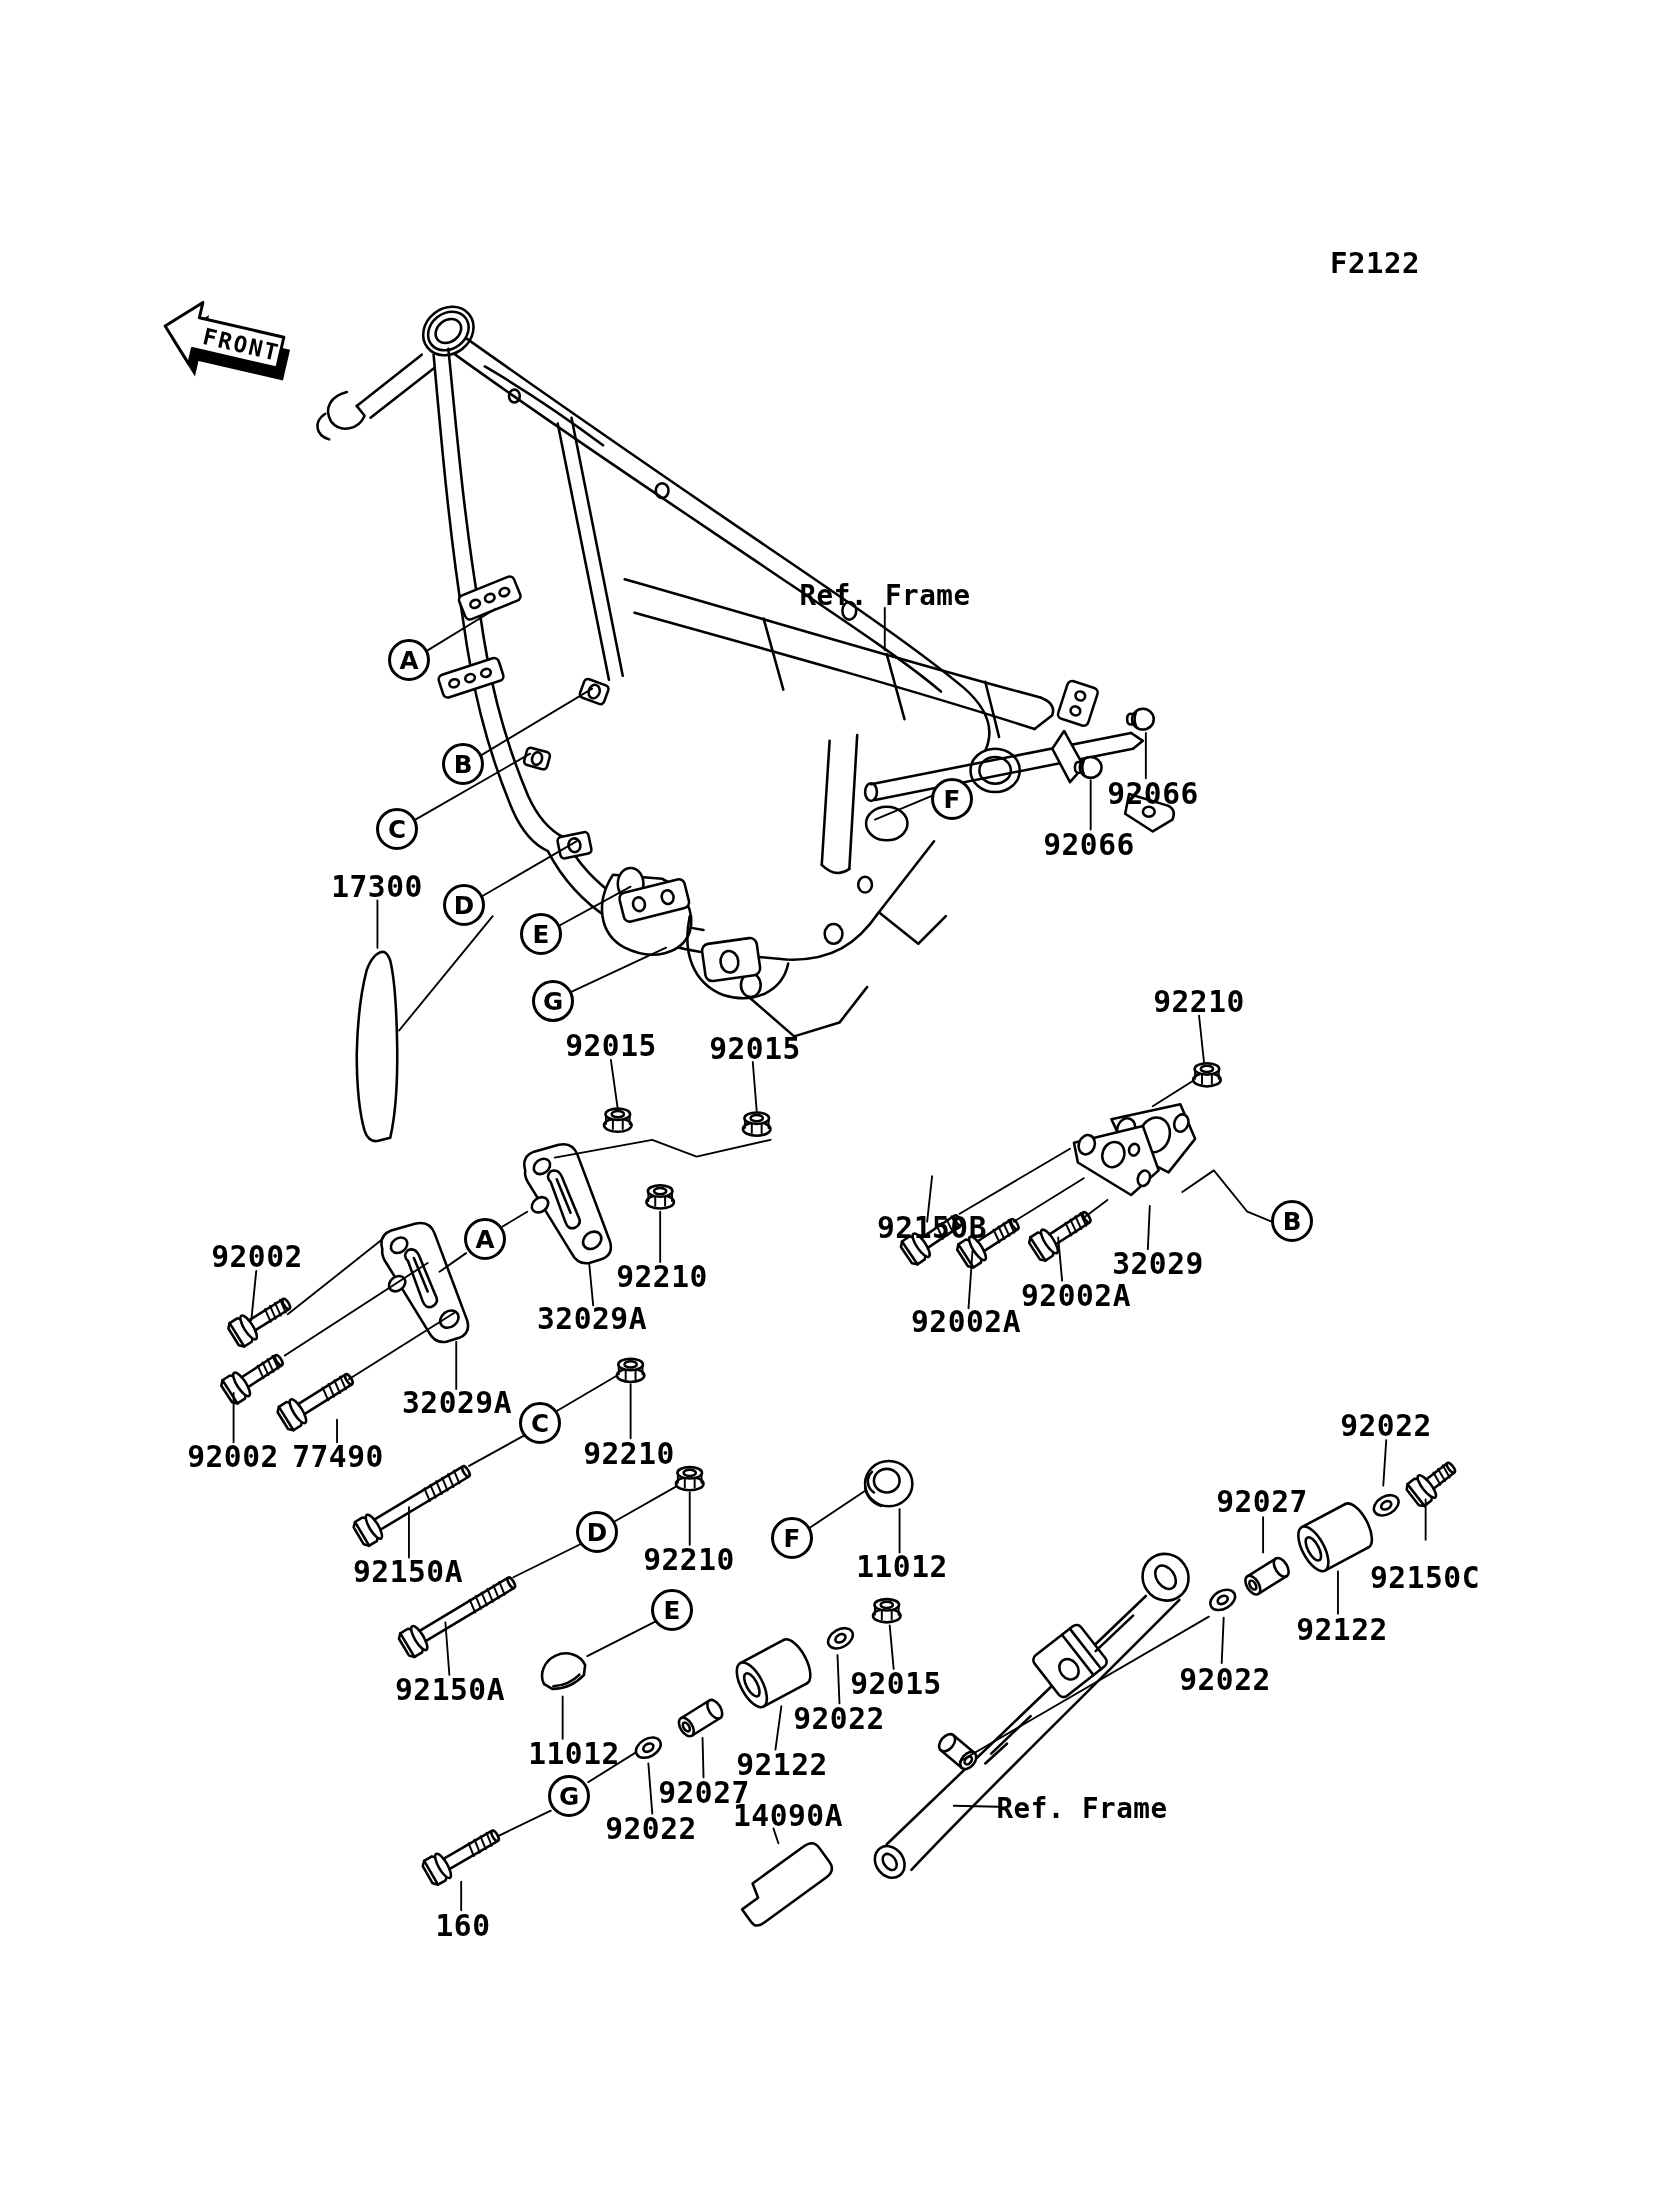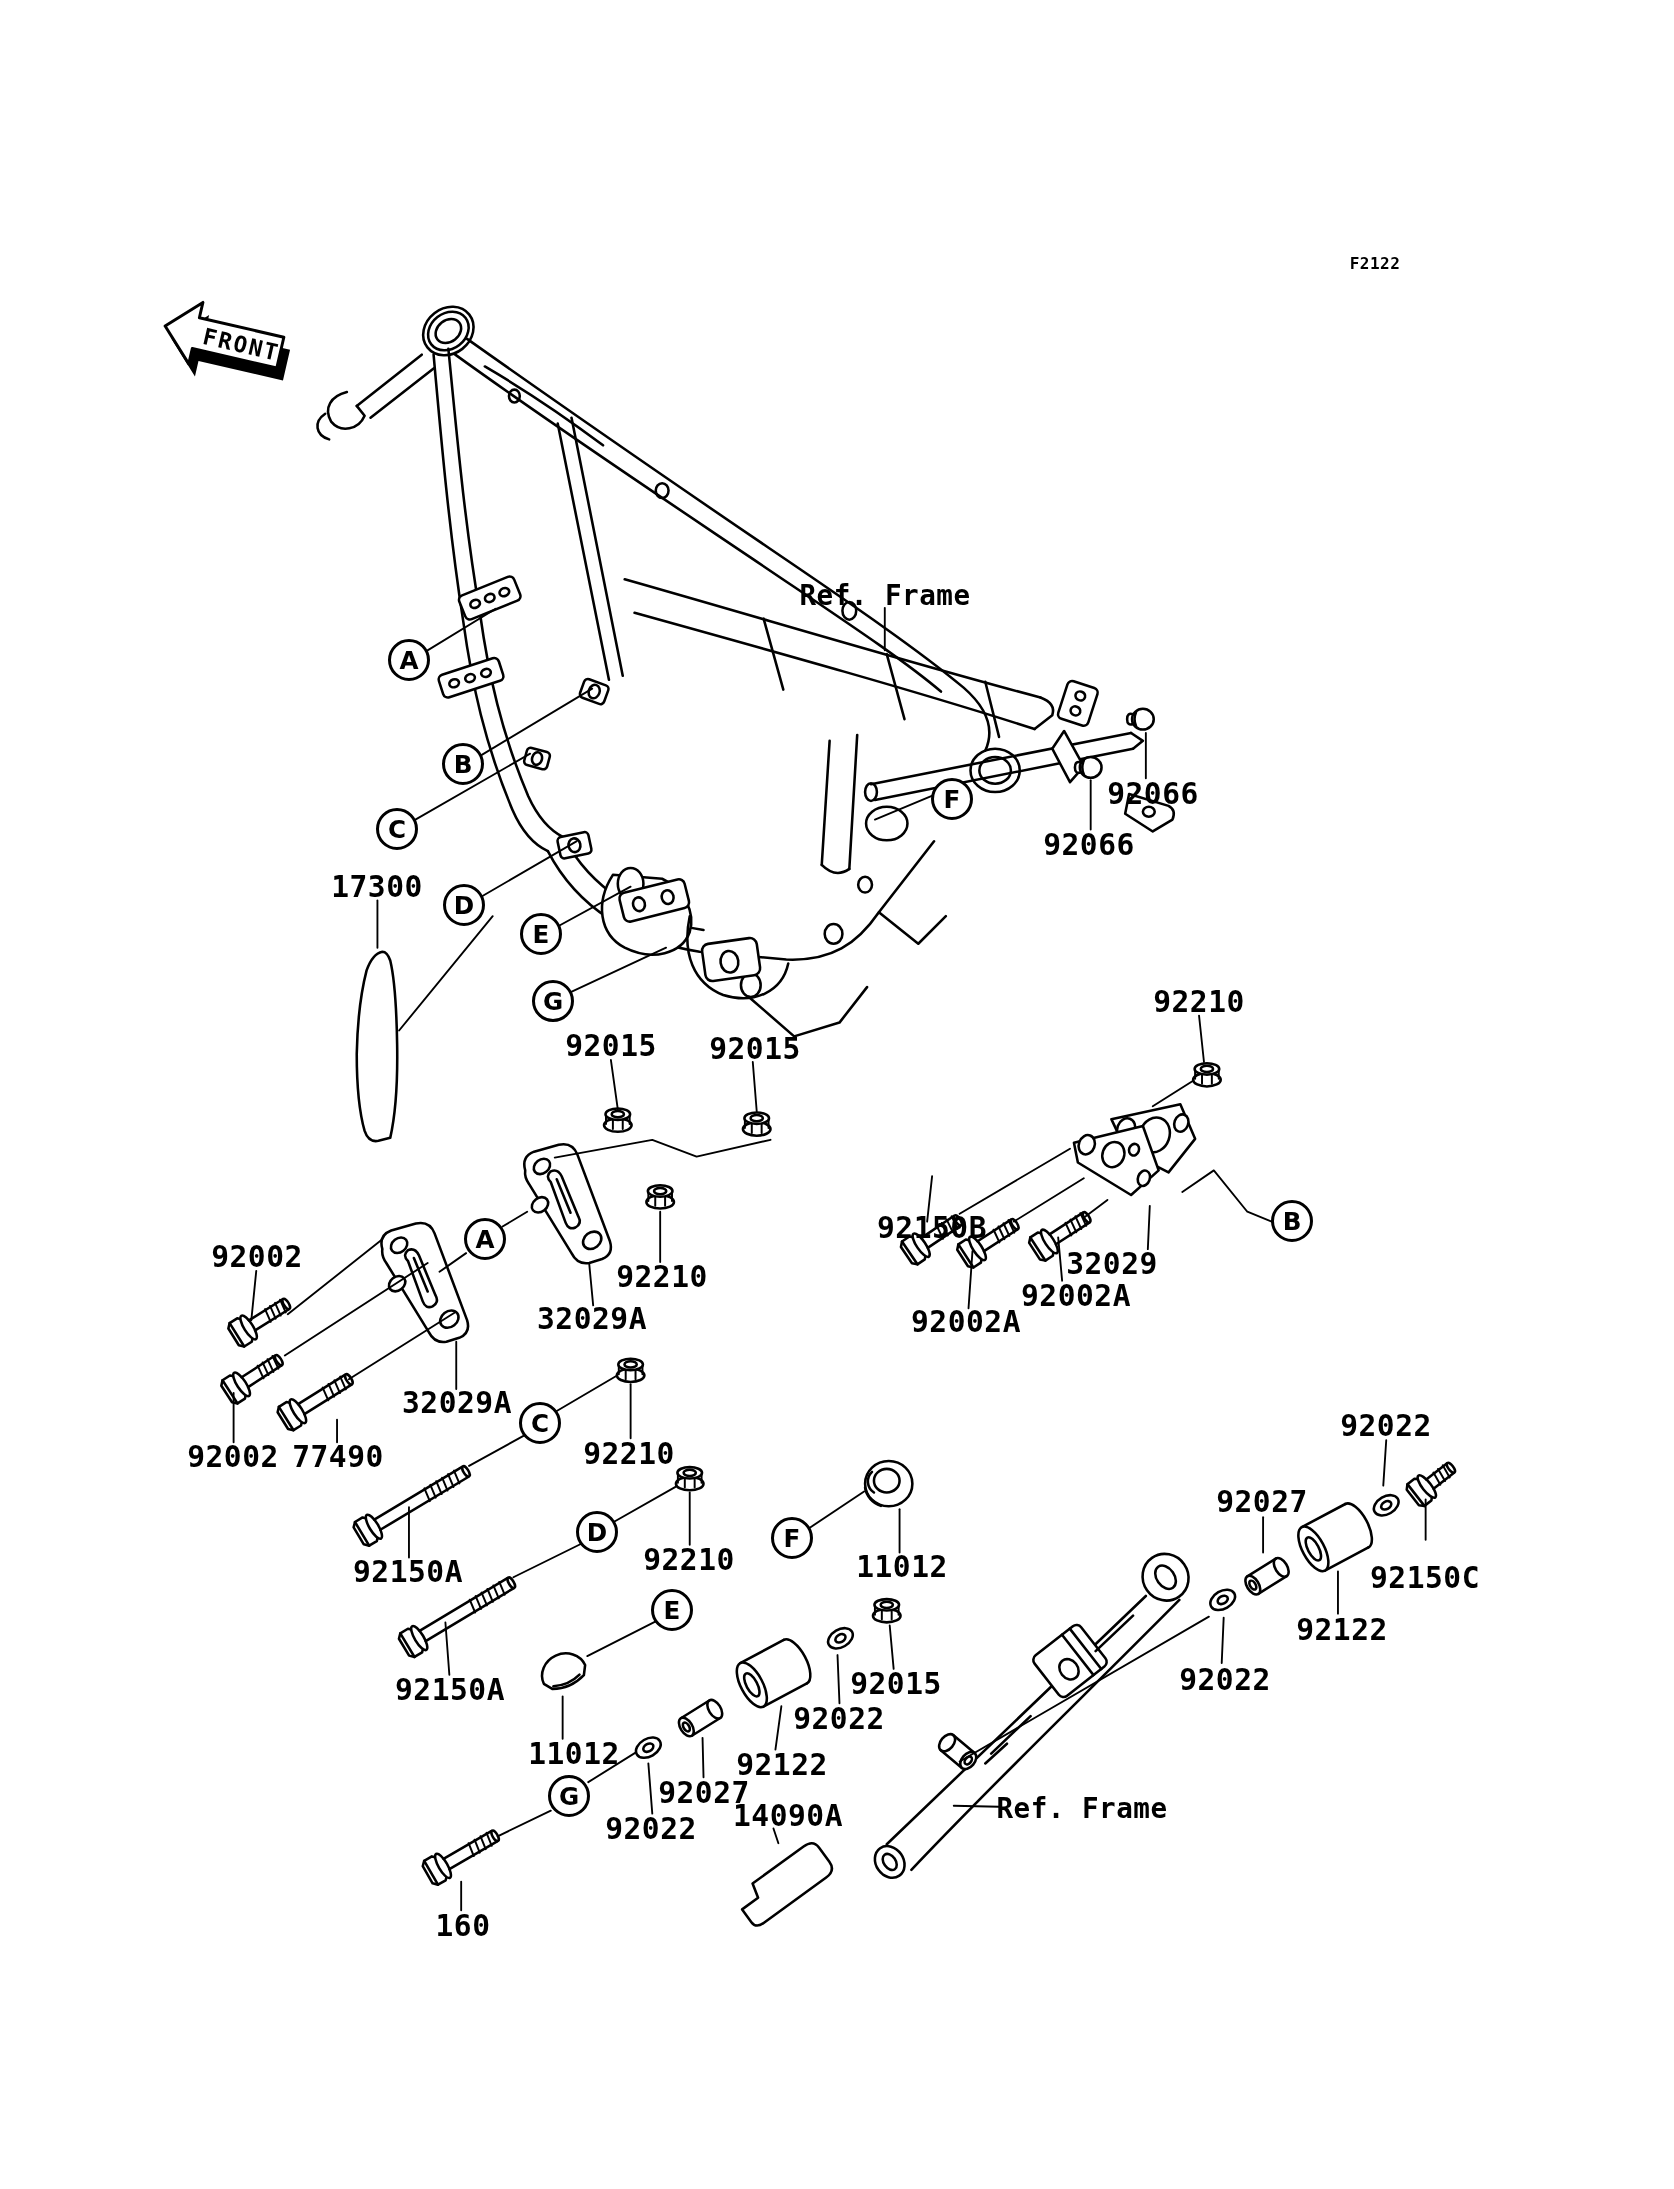--- a/index.html
+++ b/index.html
@@ -393,37 +393,37 @@
     <line x1="577" y1="1008" x2="676" y2="962"></line>
 
     <line x1="446" y1="1291" x2="473" y2="1272"></line>
     <line x1="510" y1="1245" x2="535" y2="1230"></line>
     <polyline points="1200,1210 1232,1188 1266,1230 1293,1241"></polyline>
     <polyline points="563,1175 662,1157 707,1174 782,1157"></polyline>
   </g>
 </svg>
 
 <div id="labels-layer">
-      <div class="plabel" style="left: 1375px; top: 263px; font-size: 16px;">F2122</div>
+      <div class="plabel" style="left: 1375px; top: 263px; font-size: 29px;">F2122</div>
       <div class="plabel" style="left: 885px; top: 595px; font-size: 27.6px;">Ref. Frame</div>
       <div class="plabel" style="left: 1082px; top: 1808px; font-size: 27.6px;">Ref. Frame</div>
       <div class="plabel" style="left: 1153px; top: 794px;">92066</div>
       <div class="plabel" style="left: 1089px; top: 845px;">92066</div>
       <div class="plabel" style="left: 377px; top: 887px;">17300</div>
       <div class="plabel" style="left: 611px; top: 1046px;">92015</div>
       <div class="plabel" style="left: 755px; top: 1049px;">92015</div>
       <div class="plabel" style="left: 662px; top: 1277px;">92210</div>
       <div class="plabel" style="left: 592px; top: 1319px;">32029A</div>
       <div class="plabel" style="left: 257px; top: 1257px;">92002</div>
       <div class="plabel" style="left: 233px; top: 1457px;">92002</div>
       <div class="plabel" style="left: 338px; top: 1457px;">77490</div>
       <div class="plabel" style="left: 457px; top: 1403px;">32029A</div>
       <div class="plabel" style="left: 932px; top: 1228px;">92150B</div>
       <div class="plabel" style="left: 1199px; top: 1002px;">92210</div>
-      <div class="plabel" style="left: 1112px; top: 1264px;">32029</div>
+      <div class="plabel" style="left: 1158px; top: 1264px;">32029</div>
       <div class="plabel" style="left: 1076px; top: 1296px;">92002A</div>
       <div class="plabel" style="left: 966px; top: 1322px;">92002A</div>
       <div class="plabel" style="left: 629px; top: 1454px;">92210</div>
       <div class="plabel" style="left: 689px; top: 1560px;">92210</div>
       <div class="plabel" style="left: 408px; top: 1572px;">92150A</div>
       <div class="plabel" style="left: 450px; top: 1690px;">92150A</div>
       <div class="plabel" style="left: 902px; top: 1567px;">11012</div>
       <div class="plabel" style="left: 896px; top: 1684px;">92015</div>
       <div class="plabel" style="left: 839px; top: 1719px;">92022</div>
       <div class="plabel" style="left: 782px; top: 1765px;">92122</div>

